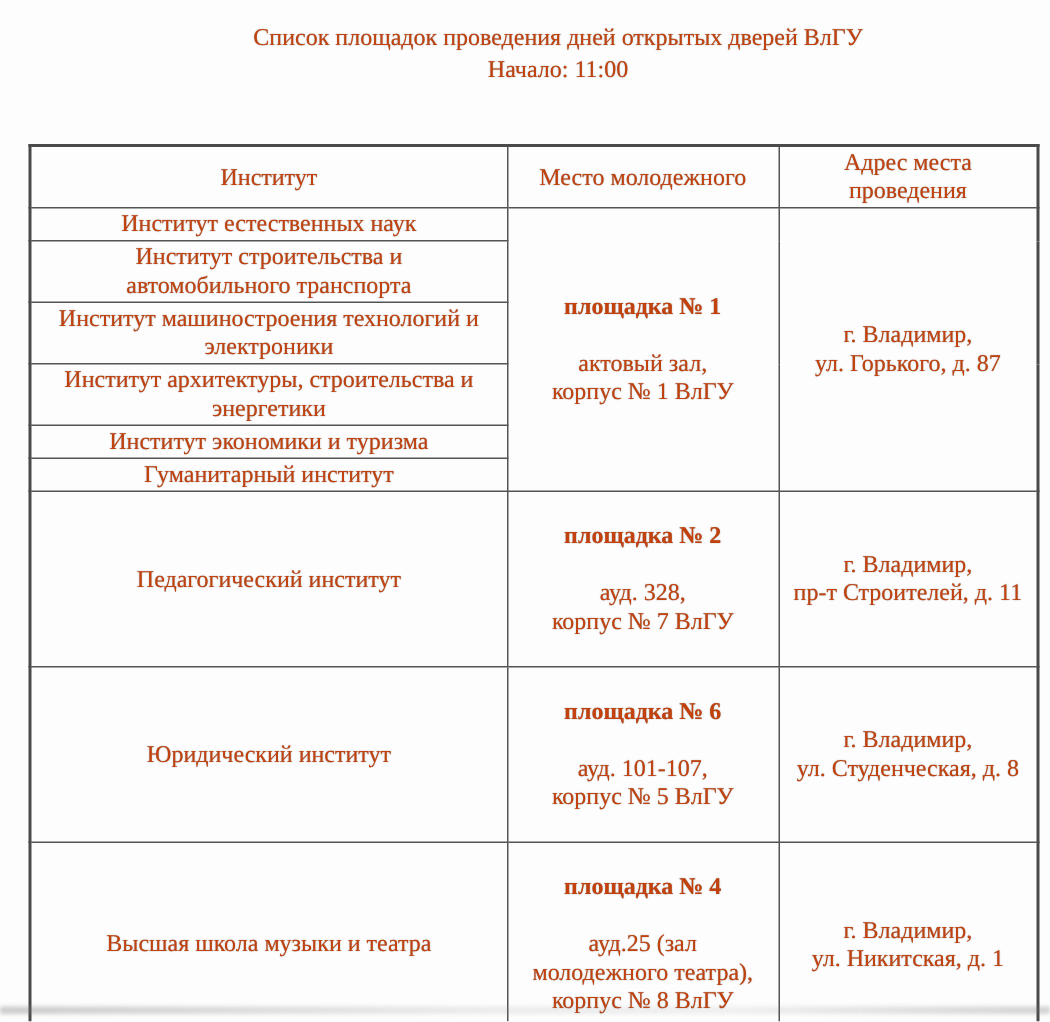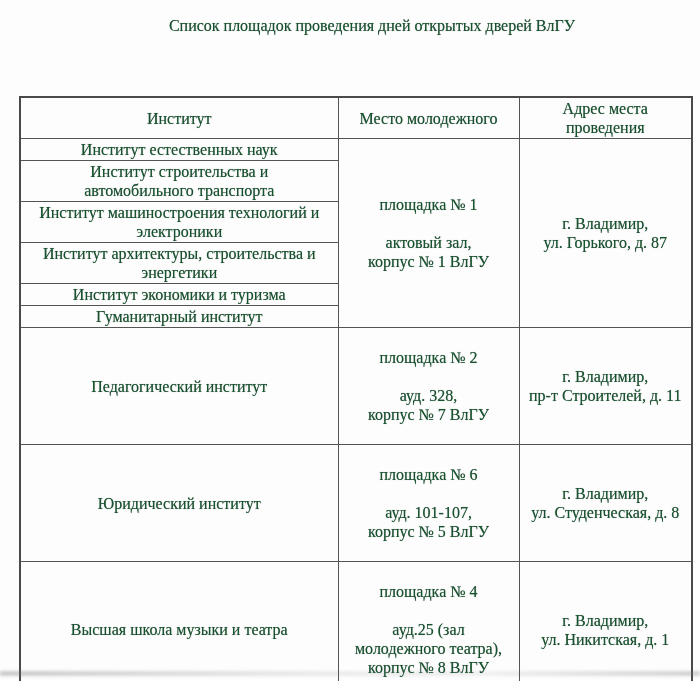--- a/index.html
+++ b/index.html
@@ -2,21 +2,21 @@
 <html><head>
 <meta charset="utf-8">
 <style>
   html, body { margin: 0; padding: 0; }
   #page {
     position: relative;
     width: 700px;
     height: 681px;
     background: #fdfdfd;
     font-family: "Liberation Serif", serif;
-    color: #14532d;
+    color: #c2410c;
     overflow: hidden;
   }
   .title-block {
     position: absolute;
     top: 16px;
     left: 52px;
     width: 640px;
     text-align: center;
     font-size: 16px;
     line-height: 20.5px;
@@ -38,21 +38,21 @@
     text-align: center;
     vertical-align: middle;
     padding: 1px 4px;
     font-size: 16px;
     font-weight: normal;
     line-height: 19px;
     white-space: pre-line;
     text-shadow: 0 0 0.8px rgba(40,40,40,0.55);
     overflow: hidden;
   }
-  .venue-name { font-weight: normal; text-align: center; }
+  .venue-name { font-weight: bold; text-align: center; }
   .scan-smudge {
     position: absolute;
     top: 671px;
     left: 0;
     width: 700px;
     height: 5px;
     background: linear-gradient(to right,
       rgba(110,110,110,0.35) 0%,
       rgba(130,130,130,0.15) 45%,
       rgba(120,120,120,0.10) 70%,
@@ -60,20 +60,21 @@
     filter: blur(1.5px);
   }
 </style>
 </head>
 <body>
 
 <div id="page">
 
   <div class="title-block">
     <div class="title-line">Список площадок проведения дней открытых дверей ВлГУ</div>
+    <div class="title-line">Начало: 11:00</div>
   </div>
 
   <table class="venues">
     <colgroup>
       <col style="width:318px">
       <col style="width:181px">
       <col style="width:173px">
     </colgroup>
     <tbody>
       <tr style="height:40px">

